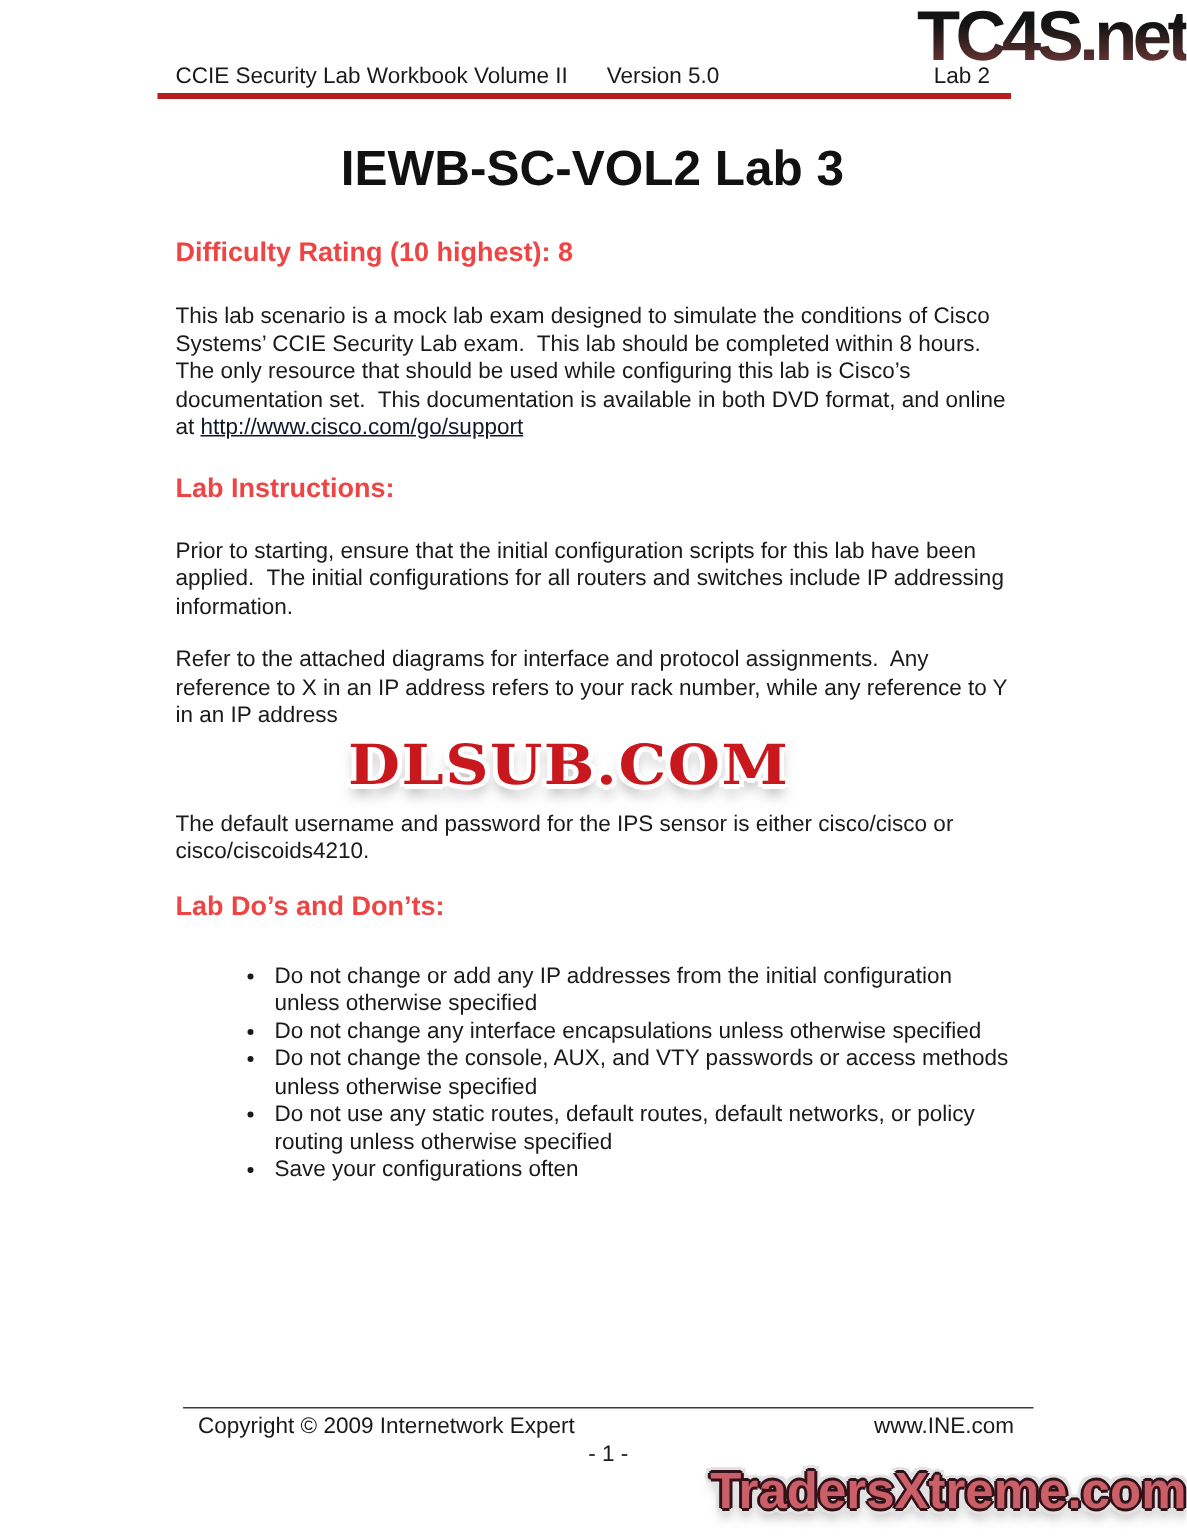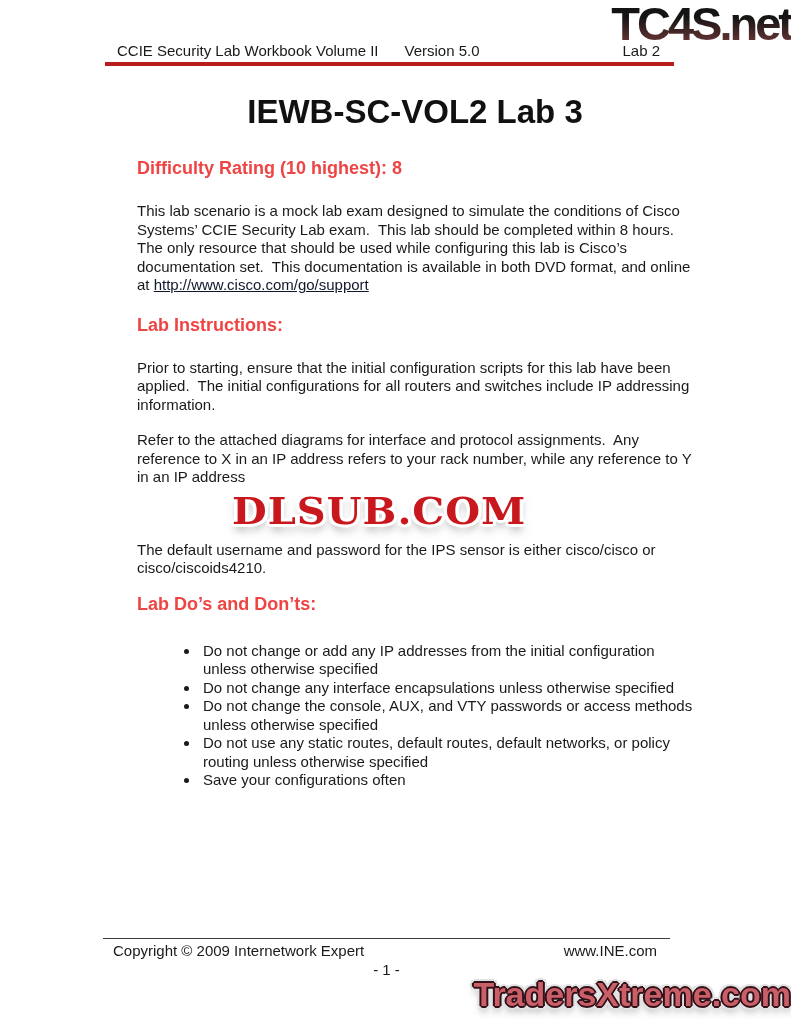--- a/index.html
+++ b/index.html
@@ -30,21 +30,21 @@
     height: 22px;
     display: flex; justify-content: space-between; align-items: flex-end;
     font-size: 15px;
   }
   .header-left { padding-left: 12px; }
   .header-version { margin-left: 26px; }
   .header-right { padding-right: 14px; }
 
   
   .content {
-    position: absolute; top: 67px; left: 117px; width: 556px; margin-left: 20px;
+    position: absolute; top: 67px; left: 117px; width: 556px;
   }
   h1.doc-title {
     margin-top: 26px;
     text-align: center;
     font-size: 33px; font-weight: bold; color: #111;
   }
   h2.heading {
     font-size: 18px; font-weight: bold; color: #ef4444;
   }
   .h-difficulty { margin-top: 27px; }
@@ -89,21 +89,21 @@
       -2px 0 0 #32121a, 2px 0 0 #32121a, 0 -2px 0 #32121a, 0 2px 0 #32121a,
       -4px 0 0 #e2e2e2, 4px 0 0 #e2e2e2, 0 -4px 0 #e2e2e2, 0 4px 0 #e2e2e2,
       -3px -3px 0 #e2e2e2, 3px -3px 0 #e2e2e2, -3px 3px 0 #e2e2e2, 3px 3px 0 #e2e2e2,
       0 6px 7px rgba(80,80,80,0.5);
     z-index: 5;
     text-align: right;
   }
 
   
   .footer {
-    position: absolute; top: 938px; left: 103px; width: 567px;
+    position: absolute; top: 938px; left: 122px; width: 567px;
     border-top: 1px solid #3c3c3c;
     font-size: 15px;
   }
   .footer-row {
     display: flex; justify-content: space-between;
     padding: 3px 13px 0 10px;
   }
   .page-number {
     text-align: center; font-size: 15px; margin-top: 2px;
   }

